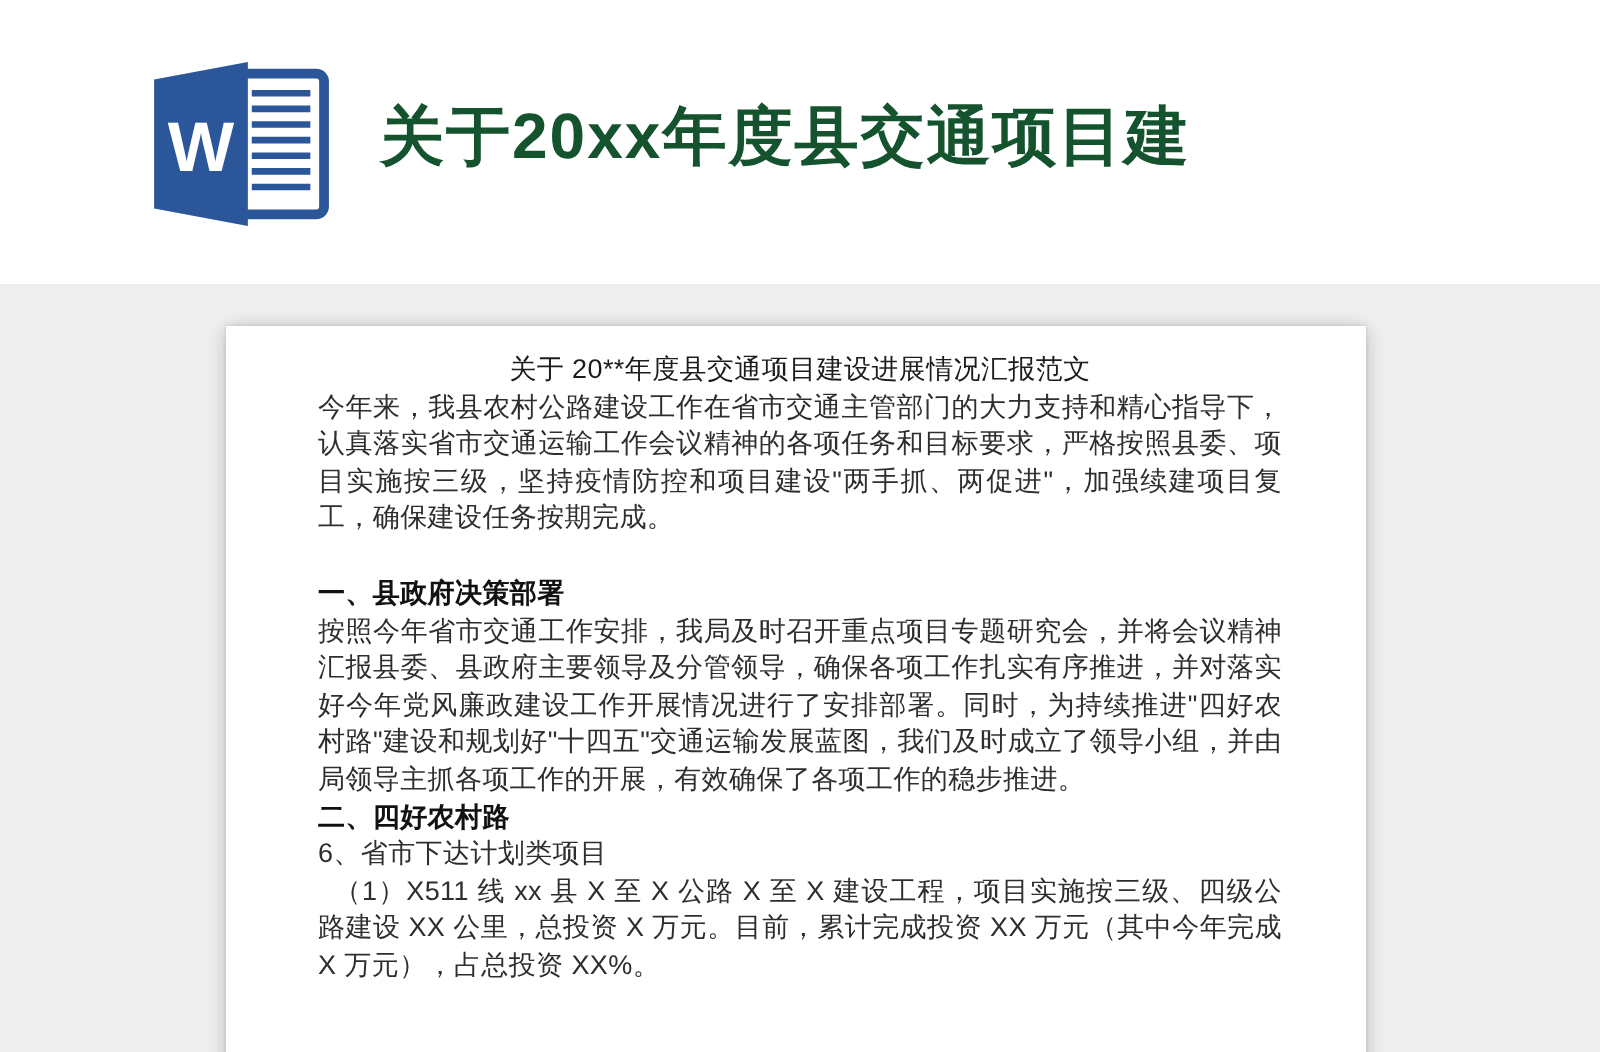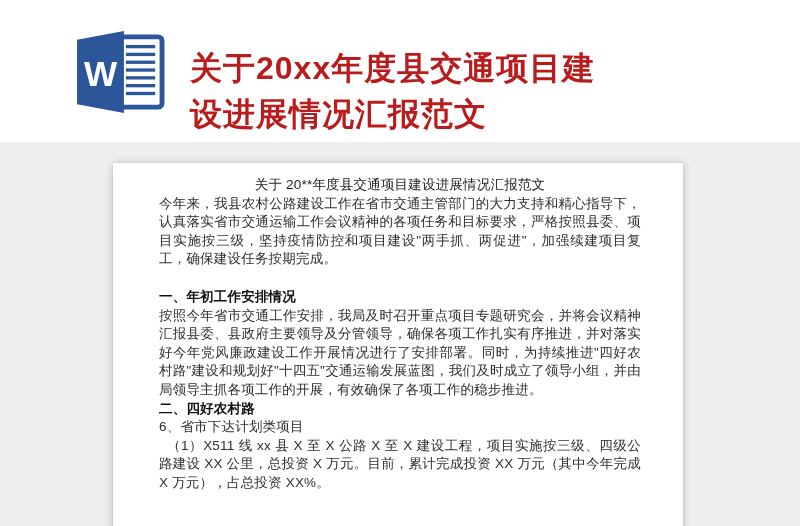--- a/index.html
+++ b/index.html
@@ -34,21 +34,21 @@
     height: 84px;
   }
   .page-title {
     position: absolute;
     left: 190px;
     top: 24px;
     width: 560px;
     font-size: 32px;
     line-height: 46px;
     font-weight: 700;
-    color: #b91c1c;
+    color: #14532d;
     letter-spacing: 1px;
   }
   .page-title .line { display: block; }
   
   .preview {
     position: absolute;
     top: 142px; left: 0;
     width: 800px;
     height: 384px;
     background: #f0efef;
@@ -102,31 +102,30 @@
         <line x1="50" y1="57" x2="80" y2="57"></line>
         <line x1="50" y1="65" x2="80" y2="65"></line>
       </g>
 
       <polygon points="0,10 48,1 48,85 0,76" fill="#2B579A"></polygon>
       <text x="24" y="57" text-anchor="middle" font-size="36" font-weight="bold" font-family="Liberation Sans, DejaVu Sans, sans-serif" fill="#ffffff">W</text>
     </svg>
 
     <h1 class="page-title">
       <span class="line">关于20xx年度县交通项目建</span>
-      <span class="line">设进展情况汇报范文</span>
     </h1>
   </div>
 
   <div class="preview">
     <div class="doc-page">
       <div class="doc-content" id="doc-content">
           <p class="blk-doc-title">关于 20**年度县交通项目建设进展情况汇报范文</p>
           <p class="blk-para">今年来，我县农村公路建设工作在省市交通主管部门的大力支持和精心指导下，认真落实省市交通运输工作会议精神的各项任务和目标要求，严格按照县委、项目实施按三级，坚持疫情防控和项目建设"两手抓、两促进"，加强续建项目复工，确保建设任务按期完成。</p>
           <div class="blk-gap"></div>
-          <p class="blk-heading">一、年初工作安排情况</p>
+          <p class="blk-heading">一、县政府决策部署</p>
           <p class="blk-para">按照今年省市交通工作安排，我局及时召开重点项目专题研究会，并将会议精神汇报县委、县政府主要领导及分管领导，确保各项工作扎实有序推进，并对落实好今年党风廉政建设工作开展情况进行了安排部署。同时，为持续推进"四好农村路"建设和规划好"十四五"交通运输发展蓝图，我们及时成立了领导小组，并由局领导主抓各项工作的开展，有效确保了各项工作的稳步推进。</p>
           <p class="blk-heading">二、四好农村路</p>
           <p class="blk-para">6、省市下达计划类项目</p>
           <p class="blk-para-indent">（1）X511 线 xx 县 X 至 X 公路 X 至 X 建设工程，项目实施按三级、四级公路建设 XX 公里，总投资 X 万元。目前，累计完成投资 XX 万元（其中今年完成 X 万元），占总投资 XX%。</p>
         </div>
     </div>
   </div>
 
 </div>
 

